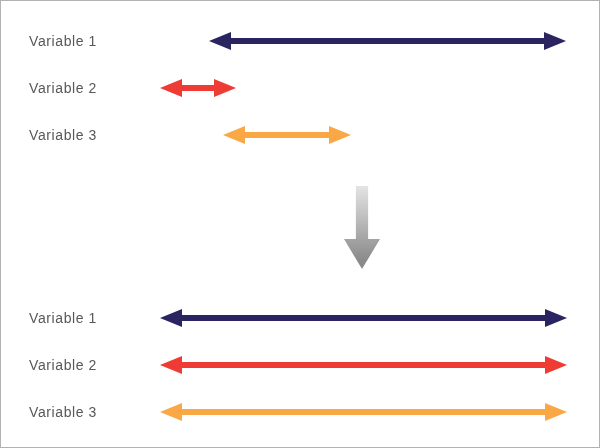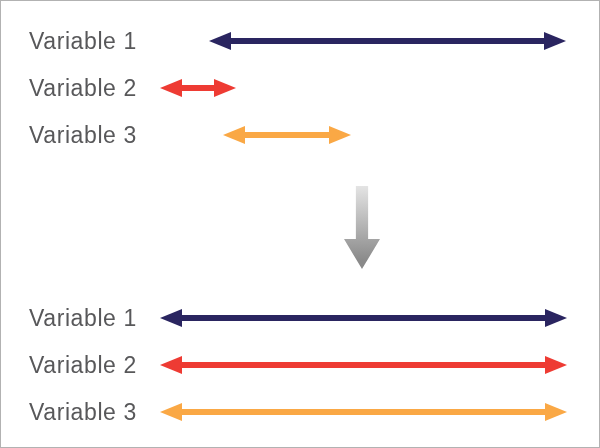--- a/index.html
+++ b/index.html
@@ -20,21 +20,21 @@
   .panel {
     position: absolute;
     inset: 0;
     pointer-events: none;
   }
   .var-label {
     position: absolute;
     left: 28px;
     height: 28px;
     line-height: 28px;
-    font-size: 23px;
+    font-size: 14px;
     font-weight: 400;
     letter-spacing: 0.6px;
     color: #58585a;
     white-space: nowrap;
   }
   .dbl-arrow {
     position: absolute;
     height: 18px;
     display: flex;
     align-items: center;

